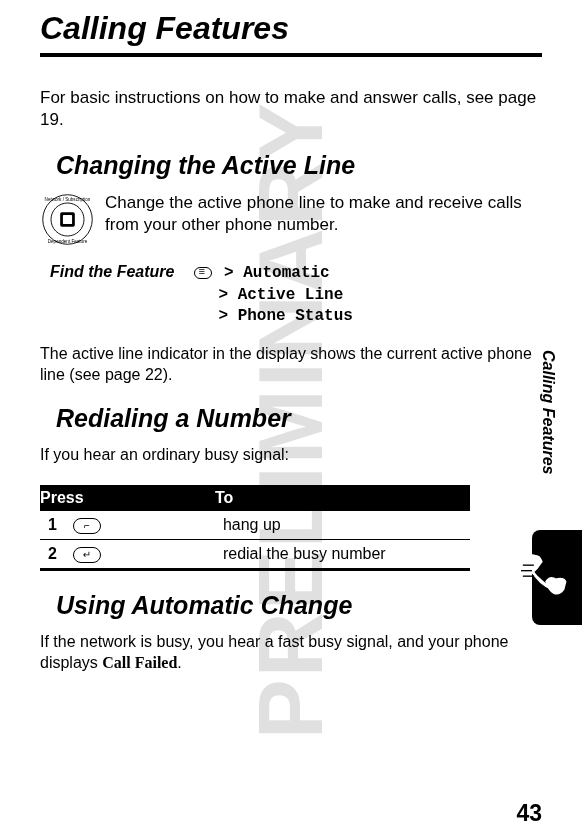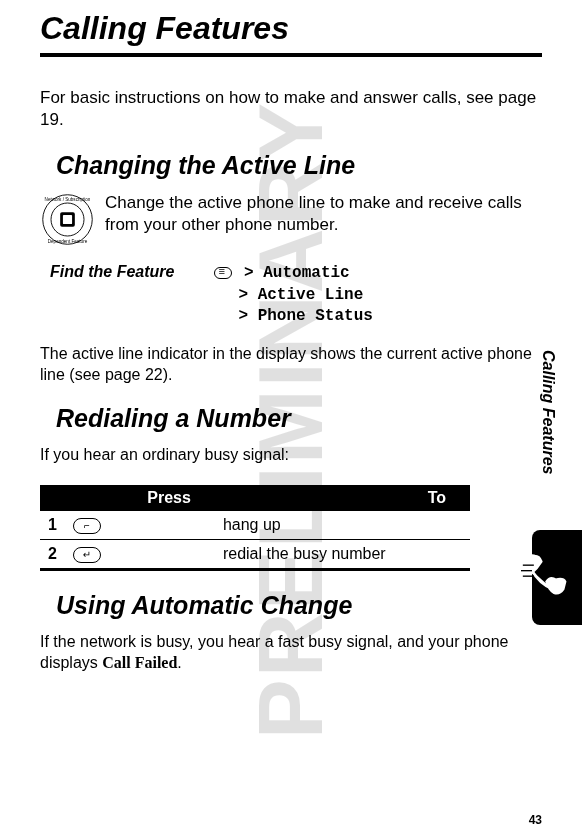--- a/index.html
+++ b/index.html
@@ -73,21 +73,21 @@
       flex-shrink: 0;
     }
     .feature-text {
       font-size: 17px;
       line-height: 1.3;
     }
     .find-feature-row {
       display: flex;
       margin-bottom: 16px;
       margin-top: 6px;
-      gap: 40px;
+      gap: 20px;
     }
     .find-feature-label {
       font-size: 16px;
       font-weight: 900;
       font-style: italic;
       margin-left: 10px;
     }
     .menu-path {
       font-family: 'Courier New', monospace;
       font-size: 16px;
@@ -120,22 +120,22 @@
       margin-bottom: 18px;
     }
     .action-table {
       width: 430px;
       border-collapse: collapse;
       margin-bottom: 20px;
     }
     .action-table thead th {
       background: black;
       color: white;
-      text-align: right;
-      padding: 4px 24px;
+      text-align: left;
+      padding: 4px 0;
       font-size: 16px;
       font-weight: bold;
     }
     .action-table tbody td {
       padding: 5px 8px;
       font-size: 16px;
       border-bottom: 1px solid black;
     }
     .action-table tbody tr:last-child td {
       border-bottom: 3px solid black;
@@ -193,21 +193,21 @@
       top: 195px;
       right: 6px;
       width: 55px;
       height: 55px;
     }
     .page-num {
       position: absolute;
       bottom: 12px;
       right: 40px;
       font-weight: 900;
-      font-size: 12px;
+      font-size: 23px;
     }
   </style>
 </head>
 <body>
 
 <div class="watermark">PRELIMINARY</div>
 
 <div class="page content">
 
   <h1 class="chapter-title">Calling Features</h1>

